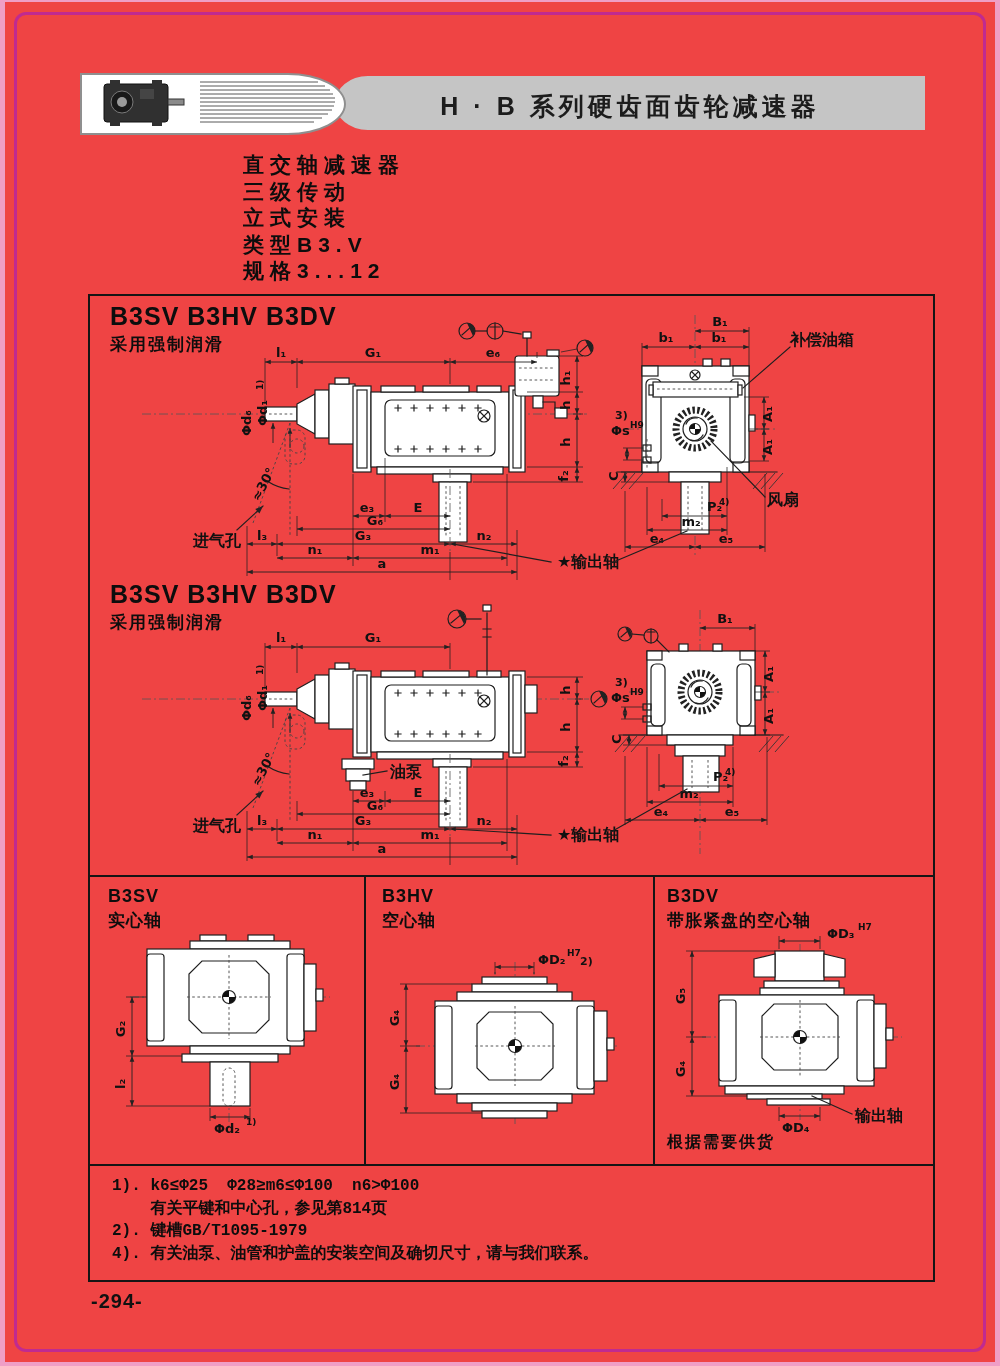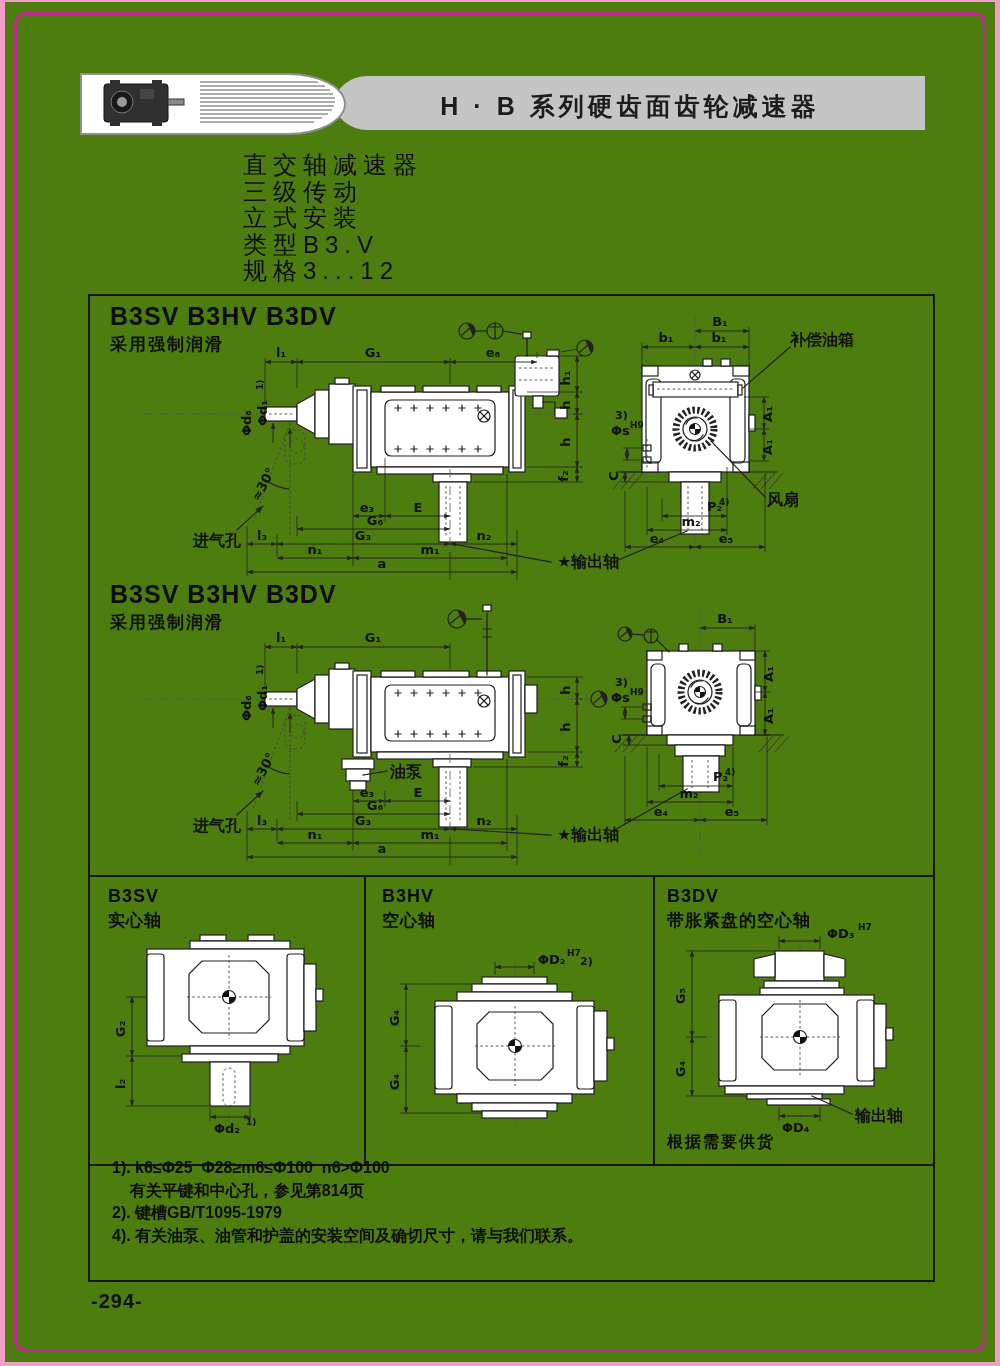--- a/index.html
+++ b/index.html
@@ -1,34 +1,34 @@
 <!DOCTYPE html>
 <html><head>
 <meta charset="utf-8">
 <style>
   html,body{margin:0;padding:0;}
   body{width:1000px;height:1366px;position:relative;background:#ef9ec6;font-family:"Liberation Sans","DejaVu Sans",sans-serif;}
-  .page{position:absolute;left:5px;top:2px;right:5px;bottom:4px;background:#4d7c0f;}
+  .page{position:absolute;left:5px;top:2px;right:5px;bottom:4px;background:#ef4444;}
   .frame{position:absolute;left:9px;top:10px;right:9px;bottom:10px;border:3px solid #c02a90;border-radius:12px;}
   
   .band{position:absolute;left:330px;top:74px;width:590px;height:54px;background:#c5c5c5;border-top-left-radius:34px 28px;border-bottom-left-radius:34px 28px;}
   .band-title{position:absolute;left:330px;top:88px;width:590px;text-align:center;font-size:25px;font-weight:600;letter-spacing:4px;color:#1c1c1c;}
   .logobox{position:absolute;left:75px;top:71px;width:262px;height:58px;background:#fff;border:2px solid #8f8f8f;border-top-right-radius:60px 32px;border-bottom-right-radius:60px 32px;}
   .intro{position:absolute;left:238px;top:150px;color:#0d0d0d;}
-  .intro div{font-size:24px;font-weight:400;letter-spacing:6px;line-height:26.5px;}
+  .intro div{font-size:21px;font-weight:700;letter-spacing:6px;line-height:26.5px;}
   
   .mainbox{position:absolute;left:83px;top:292px;width:843px;height:984px;border:2px solid #151515;}
   .sec-h{position:absolute;color:#0d0d0d;}
   .sec-h .m{font-size:25px;font-weight:800;letter-spacing:1px;}
   .sec-h .s{font-size:17px;font-weight:700;letter-spacing:2px;margin-top:2px;}
   .pan-h .m{font-size:18px;font-weight:800;}
   .pan-h .s{font-size:17px;font-weight:700;letter-spacing:1px;margin-top:2px;}
   .hline{position:absolute;left:0;width:843px;height:2px;background:#151515;}
   .vline{position:absolute;width:2px;background:#151515;}
-  .fnotes{position:absolute;left:0;top:861px;width:750px;color:#0d0d0d;}
+  .fnotes{position:absolute;left:0;top:879px;width:750px;color:#0d0d0d;font-family:Liberation Mono, monospace;}
   .fnotes div{font-size:16px;font-weight:600;line-height:22.6px;white-space:pre;margin-left:22px;}
   .supply{position:absolute;font-size:16px;font-weight:800;letter-spacing:2px;color:#0d0d0d;}
   .pagenum{position:absolute;left:86px;top:1288px;font-size:20px;font-weight:600;letter-spacing:1px;color:#111;}
   
   svg{position:absolute;overflow:visible;}
   svg text{font-family:"DejaVu Sans",sans-serif;font-size:13px;font-weight:600;fill:#111;}
   svg text.s9{font-size:9px;}
   svg text.s11{font-size:11px;}
   svg text.cnb{font-size:16px;font-weight:700;}
   .ln{stroke:#1f1f1f;stroke-width:1.2;fill:none;stroke-linecap:square;}

